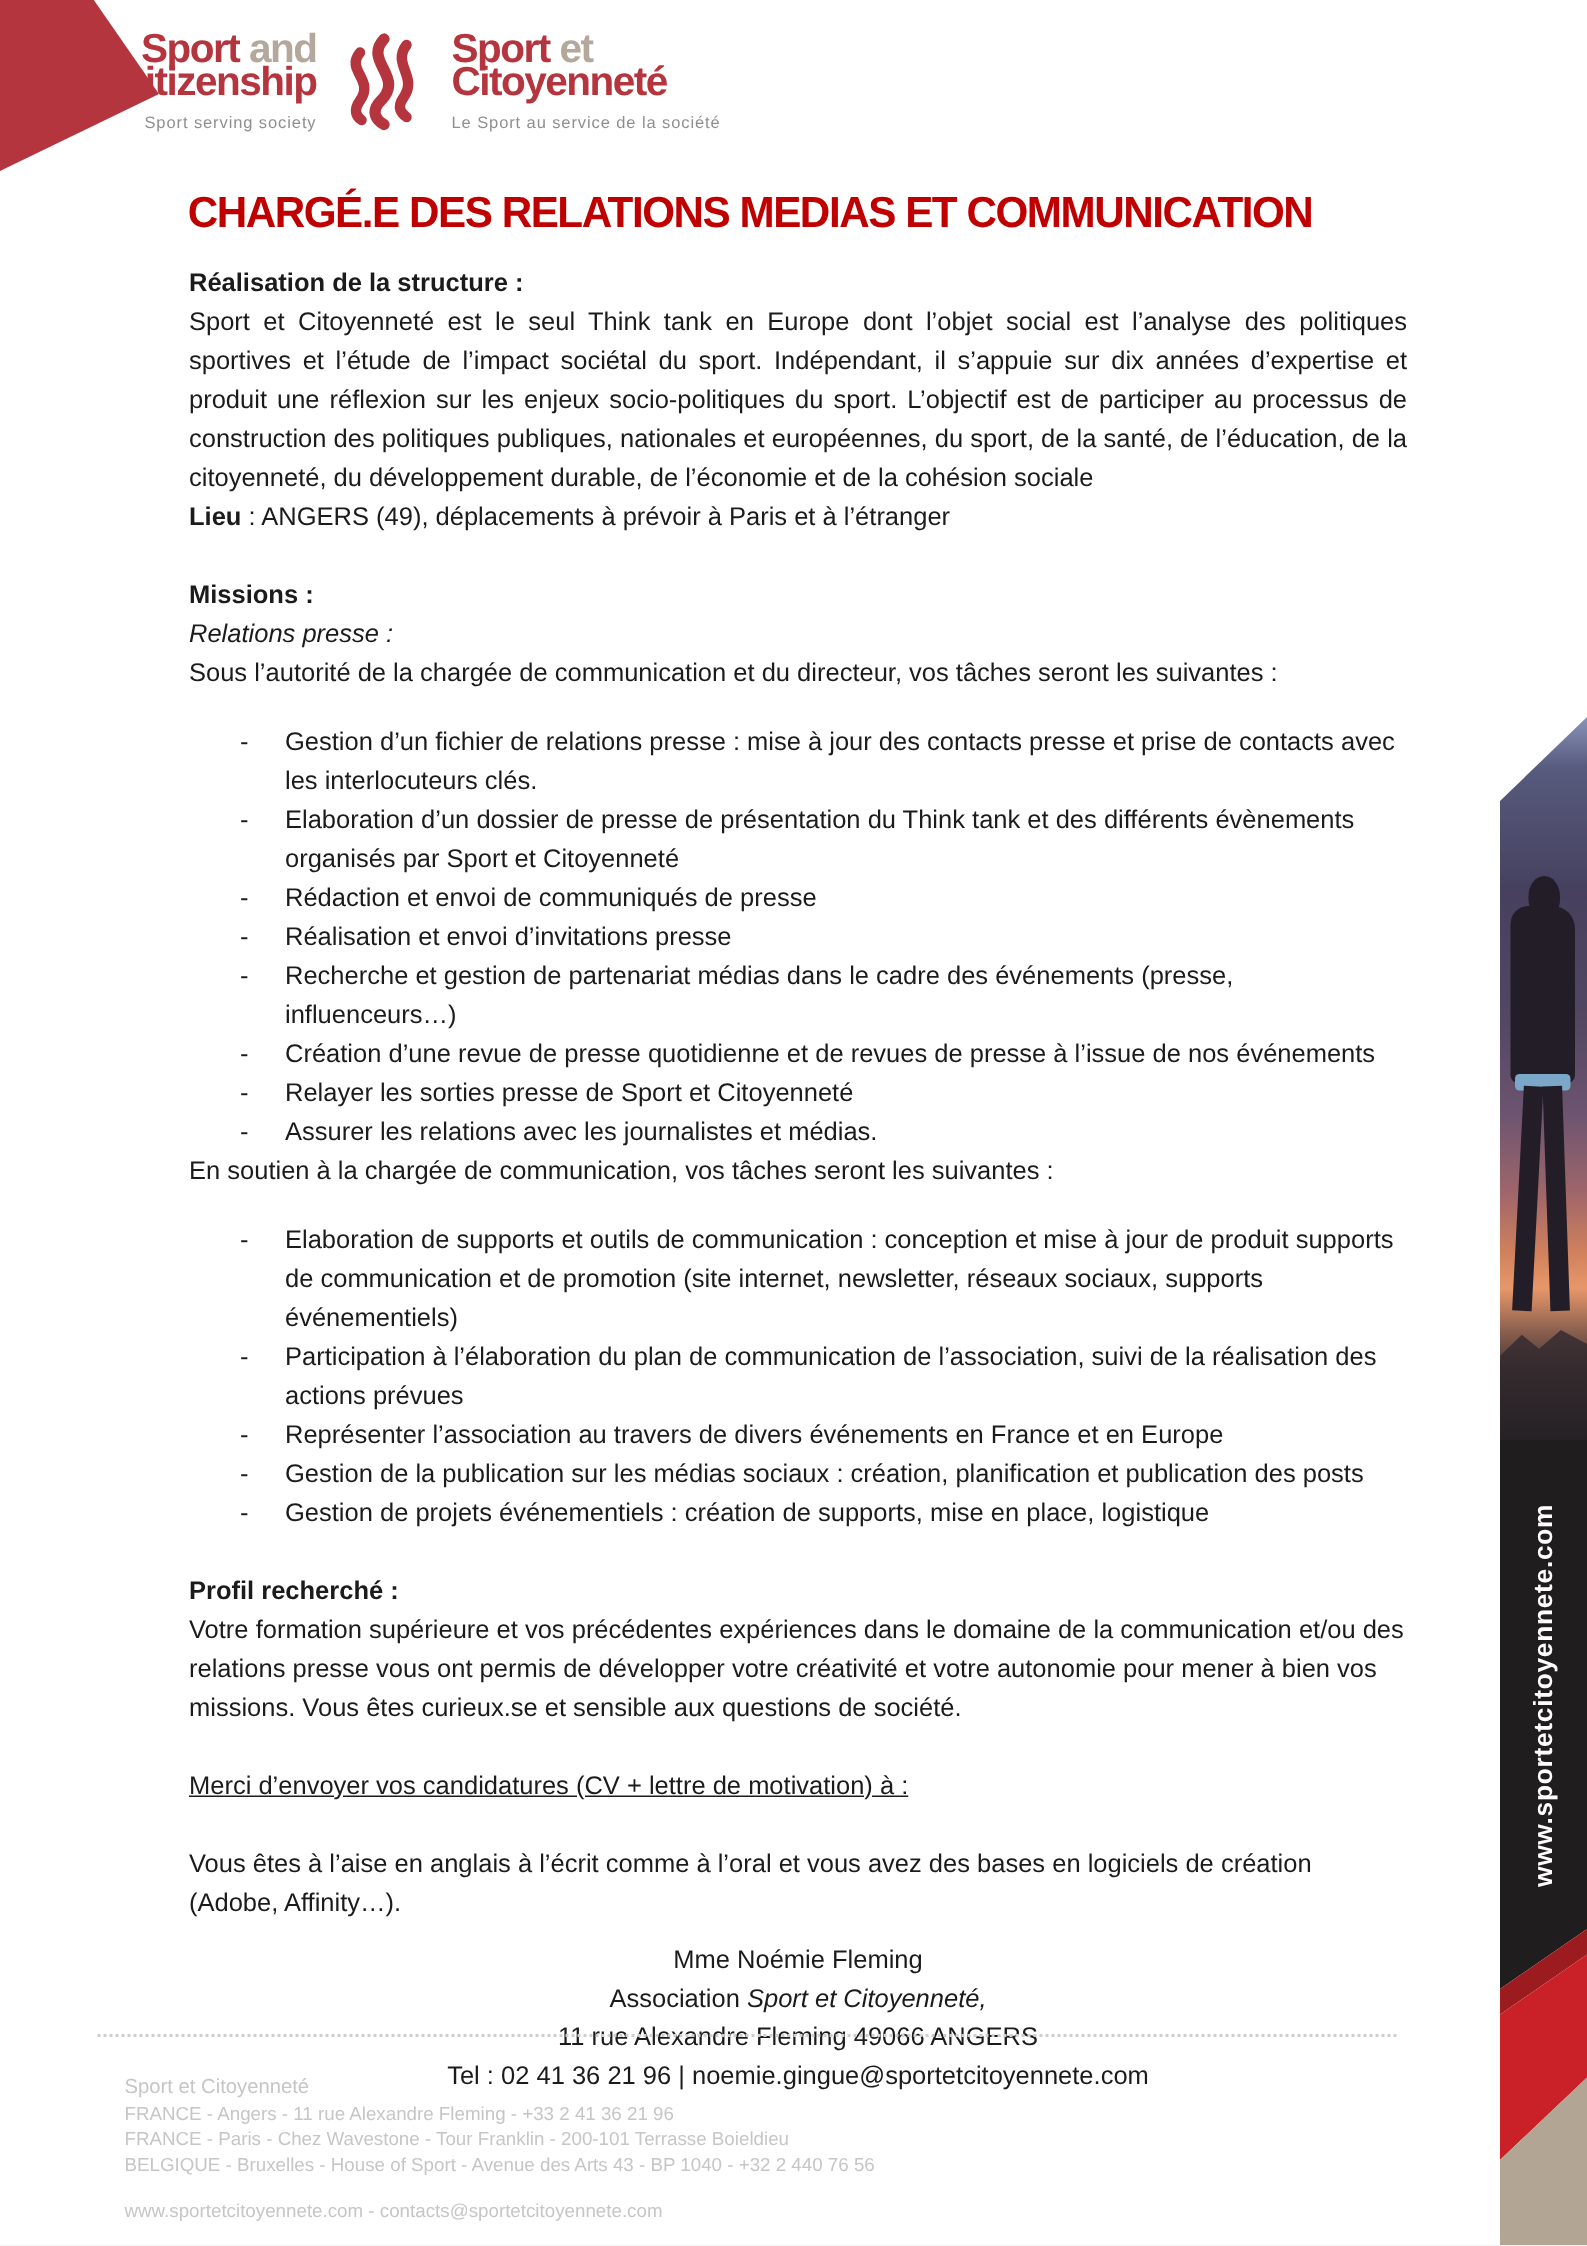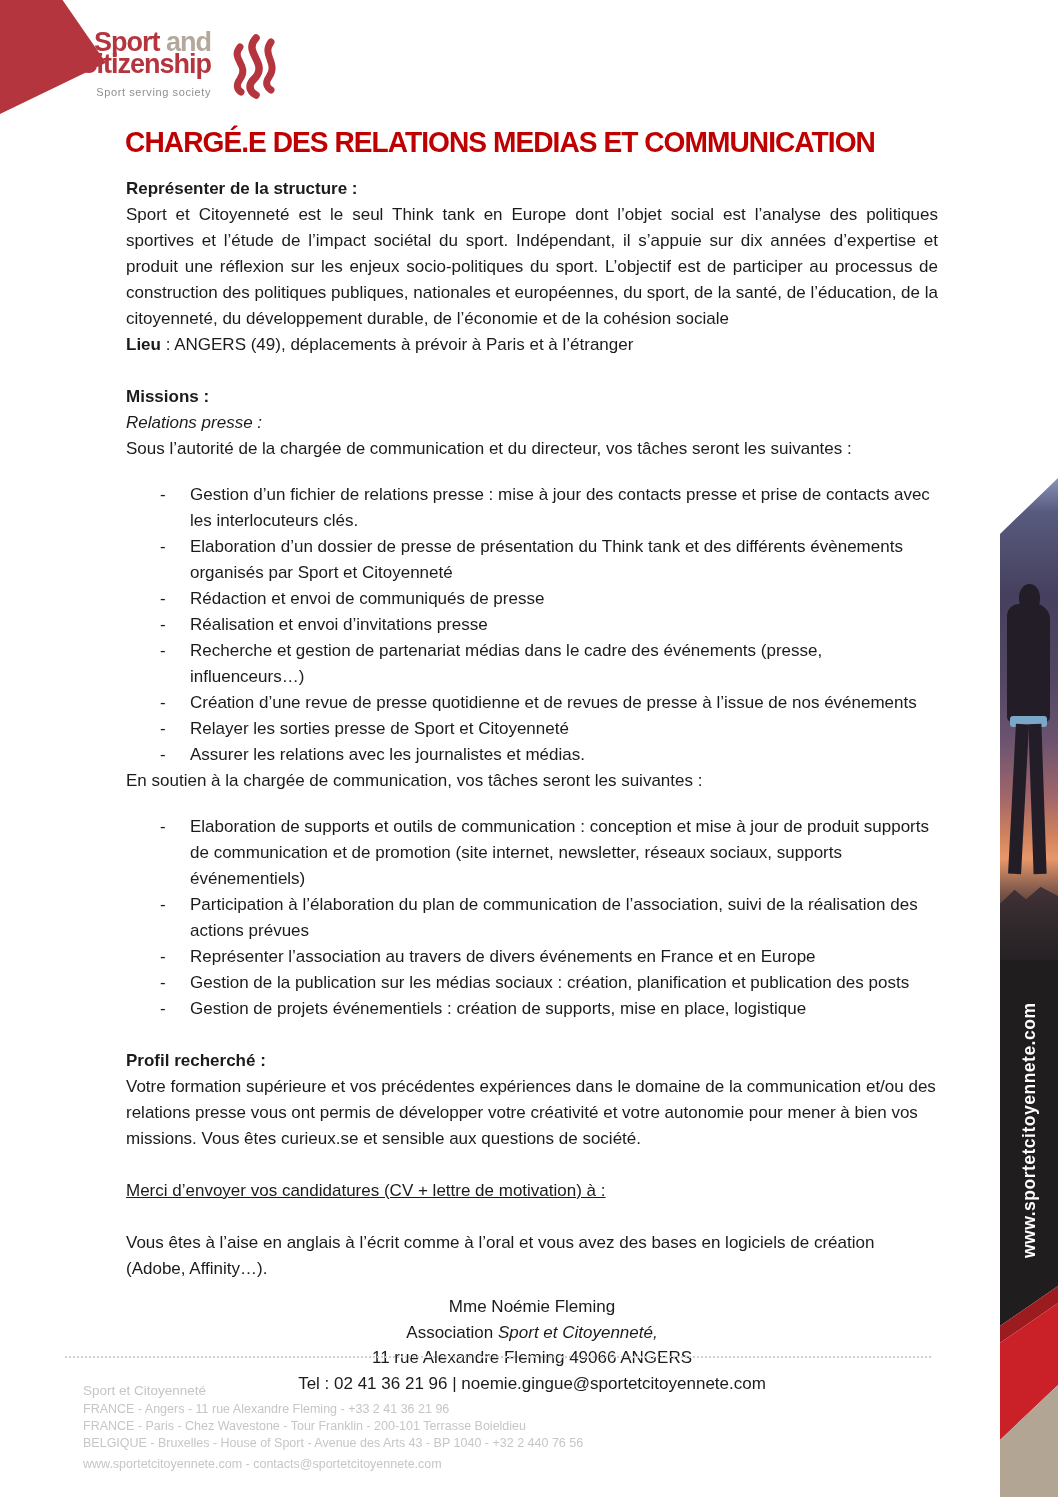--- a/index.html
+++ b/index.html
@@ -8,21 +8,21 @@
     font-family:"Liberation Sans", sans-serif; color:#1b1b1b; overflow:hidden;
     margin:0 auto;
   }
   
   .corner{
     position:absolute; left:0; top:0; width:106px; height:114px;
     background:#b5353f;
     clip-path:polygon(0 0, 59% 0, 100% 55%, 0 100%);
   }
   
-  .logos{position:absolute; left:78px; top:30px; display:flex; align-items:center; gap:18px;}
+  .logos{position:absolute; left:78px; top:18px; display:flex; align-items:flex-end; gap:18px;}
   .logo-block{letter-spacing:-1px; line-height:22px;}
   .logo-block .l1, .logo-block .l2{font-weight:bold; font-size:27px;}
   .logo-block .red{color:#b5353f;}
   .logo-block .gray{color:#b3a89b;}
   .logo-left{text-align:right;}
   .logo-right{text-align:left;}
   .tagline{font-size:11px; font-weight:normal; color:#8f8f8f; letter-spacing:0.6px; margin-top:6px;}
   .sss{margin-top:4px;}
   
   .title{
@@ -43,21 +43,21 @@
   ul.dash{list-style:none; margin:20px 0 0 0; padding:0 0 0 34px;}
   ul.dash li{display:flex; margin:0;}
   .dash-marker{flex:none; width:30px;}
   ul.dash li .txt{flex:1;}
   .underline{text-decoration:underline;}
   .contact{margin-top:12px; text-align:center; line-height:25.5px;}
   
   .dotline{position:absolute; left:65px; top:1356px; width:866px; border-top:2px dotted #cfcfcf;}
   .footer{position:absolute; left:83px; top:1382px; color:#c6c6c6; font-size:12.5px; line-height:17px;}
   .footer .org{font-size:13.5px; margin-bottom:2px;}
-  .footer .links{margin-top:4px;}
+  .footer .links{margin-top:14px;}
   
   .photo{
     position:absolute; left:1000px; top:478px; width:58px; height:482px;
     clip-path:polygon(0 56px, 100% 0, 100% 100%, 0 100%);
     background:linear-gradient(180deg,
       #8a93b8 0%, #575b7e 7%, #46405e 24%, #534762 42%, #6d5470 55%,
       #a0666a 66%, #d0815c 74%, #e8976a 79%, #8a5f4e 85%, #3a3130 91%, #2b2628 100%);
   }
   .fig-head{position:absolute; left:19px; top:106px; width:21px; height:27px; background:#221d27; border-radius:50% 50% 42% 42%;}
   .fig-body{position:absolute; left:7px; top:126px; width:43px; height:118px; background:#221d27; border-radius:12px 15px 5px 5px;}
@@ -96,26 +96,31 @@
     <div class="sss">
       <svg width="54" height="66" viewBox="0 0 54 66">
         <path d="M12 14 C2 26 22 32 12 46 C7 53 10 57 13 59" fill="none" stroke="#c9c2bb" stroke-width="4" stroke-linecap="round"></path>
         <path d="M11 13 C1 25 21 31 11 45 C6 52 9 56 12 58" fill="none" stroke="#b5353f" stroke-width="7" stroke-linecap="round"></path>
         <path d="M28 5 C14 20 42 30 26 46 C18 54 24 60 28 62" fill="none" stroke="#c9c2bb" stroke-width="4" stroke-linecap="round"></path>
         <path d="M27 4 C13 19 41 29 25 45 C17 53 23 59 27 61" fill="none" stroke="#b5353f" stroke-width="7.5" stroke-linecap="round"></path>
         <path d="M43 9 C33 22 51 30 41 44 C36 51 40 55 43 57" fill="none" stroke="#c9c2bb" stroke-width="4" stroke-linecap="round"></path>
         <path d="M42 8 C32 21 50 29 40 43 C35 50 39 54 42 56" fill="none" stroke="#b5353f" stroke-width="7" stroke-linecap="round"></path>
       </svg>
     </div>
+    <div class="logo-block logo-right">
+      <div class="l1"><span class="red">Sport </span><span class="gray">et</span></div>
+      <div class="l2 red">Citoyenneté</div>
+      <div class="tagline">Le Sport au service de la société</div>
+    </div>
   </div>
 
   <div class="title">CHARGÉ.E DES RELATIONS MEDIAS ET COMMUNICATION</div>
 
   <div class="content">
-    <h3>Représenter de la structure :</h3>
+    <h3>Réalisation de la structure :</h3>
     <p class="just">Sport et Citoyenneté est le seul Think tank en Europe dont l’objet social est l’analyse des politiques sportives et l’étude de l’impact sociétal du sport. Indépendant, il s’appuie sur dix années d’expertise et produit une réflexion sur les enjeux socio-politiques du sport. L’objectif est de participer au processus de construction des politiques publiques, nationales et européennes, du sport, de la santé, de l’éducation, de la citoyenneté, du développement durable, de l’économie et de la cohésion sociale</p>
     <p><b>Lieu</b><span> : ANGERS (49), déplacements à prévoir à Paris et à l’étranger</span></p>
 
     <h3 class="mt">Missions :</h3>
     <p class="it">Relations presse :</p>
     <p>Sous l’autorité de la chargée de communication et du directeur, vos tâches seront les suivantes :</p>
     <ul class="dash">
       <li>
           <span class="dash-marker">-</span>
           <span class="txt">Gestion d’un fichier de relations presse : mise à jour des contacts presse et prise de contacts avec les interlocuteurs clés.</span>

